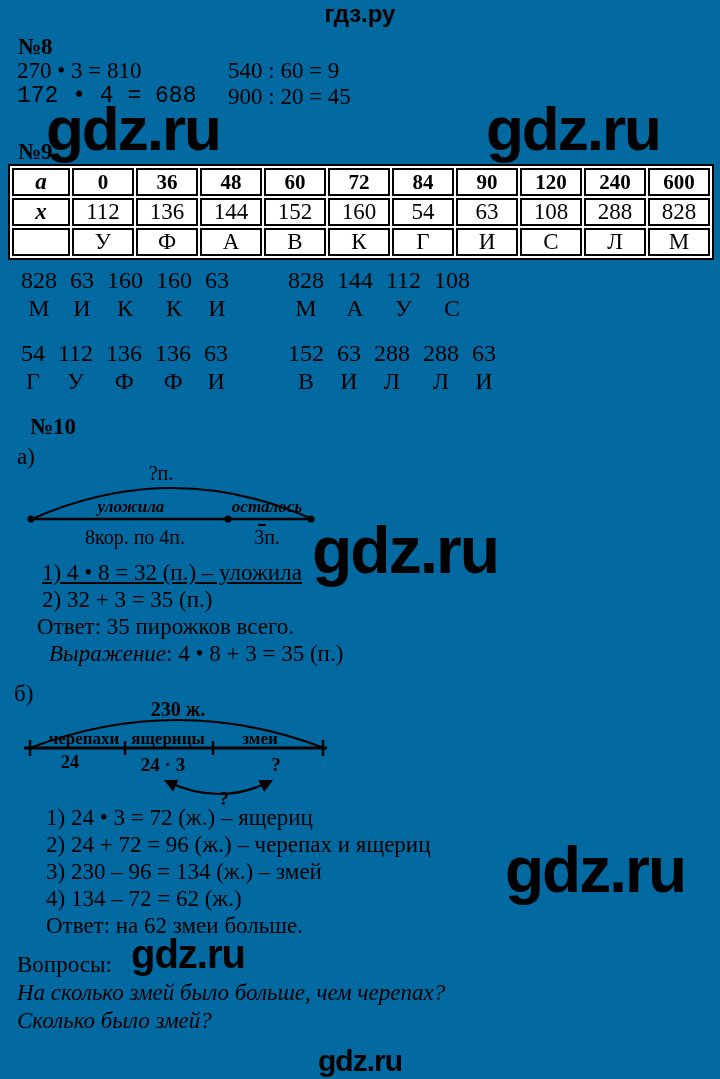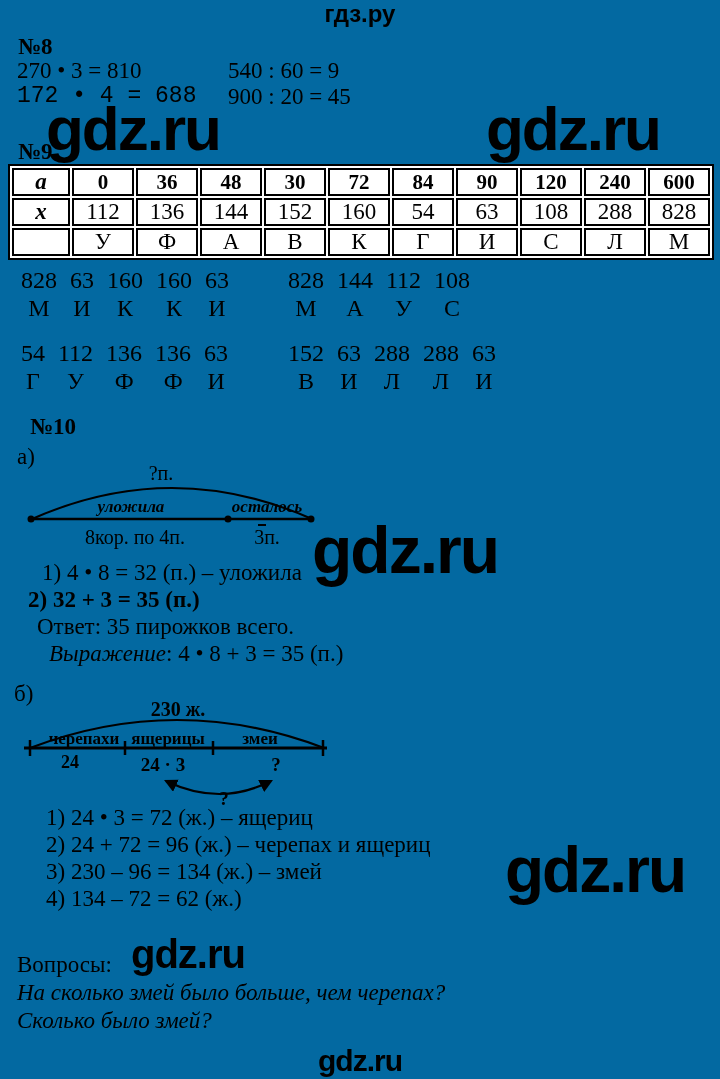--- a/index.html
+++ b/index.html
@@ -40,21 +40,21 @@
 
   .dA{position:absolute;left:15px;top:458px;}
   .dB{position:absolute;left:20px;top:697px;}
   svg text{font-family:"Liberation Serif","DejaVu Serif",serif;fill:#000;}
   svg .stroke{stroke:#000;fill:none;}
 
   .t8l{left:18px;top:35px;}   .t9l{left:18px;top:140px;}  .t10l{left:30px;top:415px;}
   .eq1{left:17px;top:59px;}   .eq2{left:228px;top:59px;}
   .eq3{left:17px;top:85px;font-family:Liberation Mono, monospace;}   .eq4{left:228px;top:85px;}
   .pal{left:17px;top:444px;font-size:23px;}
-  .pas1{left:42px;top:561px;} .pas2{left:28px;top:588px;font-weight:bold;}
+  .pas1{left:42px;top:561px;text-decoration:underline;} .pas2{left:42px;top:588px;}
   .paans{left:19px;top:615px;margin-left:18px;} .paexp{left:49px;top:642px;}
   .pbl{left:14px;top:681px;font-size:23px;}
   .pbs1{left:46px;top:806px;} .pbs2{left:46px;top:833px;}
   .pbs3{left:46px;top:860px;} .pbs4{left:46px;top:887px;}
   .pbans{left:46px;top:914px;}
   .qlab{left:17px;top:953px;} .q1{left:17px;top:981px;} .q2{left:17px;top:1009px;}
 </style>
 </head>
 <body>
 
@@ -73,21 +73,21 @@
 
   <div class="abs numlab t9l">№9</div>
 
   <table class="t9">
     <tbody>
         <tr class="r1">
       <th>a</th>
       <td>0</td>
       <td>36</td>
       <td>48</td>
-      <td>30</td>
+      <td>60</td>
       <td>72</td>
       <td>84</td>
       <td>90</td>
       <td>120</td>
       <td>240</td>
       <td>600</td>
     </tr>
     <tr class="r2">
       <th>x</th>
       <td>112</td>
@@ -248,20 +248,21 @@
     <text x="143" y="74" font-size="19" font-weight="bold" text-anchor="middle">24 · 3</text>
     <text x="256" y="74" font-size="19" font-weight="bold" text-anchor="middle">?</text>
     <path class="stroke" d="M 146 84 Q 200 110 251 84" stroke-width="2.2" marker-start="url(#ah)" marker-end="url(#ah)"></path>
     <text x="204" y="108" font-size="19" font-weight="bold" text-anchor="middle">?</text>
   </svg>
 
   <div class="abs line pbs1">1) 24 • 3 = 72 (ж.) – ящериц</div>
   <div class="abs line pbs2">2) 24 + 72 = 96 (ж.) – черепах и ящериц</div>
   <div class="abs line pbs3">3) 230 – 96 = 134 (ж.) – змей</div>
   <div class="abs line pbs4">4) 134 – 72 = 62 (ж.)</div>
+  <div class="abs line pbans">Ответ: на 62 змеи больше.</div>
 
   <div class="wm wm4">gdz.ru</div>
   <div class="wm wm5">gdz.ru</div>
 
   <div class="abs line qlab">Вопросы:</div>
   <div class="abs line ital q2">Сколько было змей?</div>
   <div class="abs line ital q1">На сколько змей было больше, чем черепах?</div>
 
   <div class="wm6">gdz.ru</div>
 

